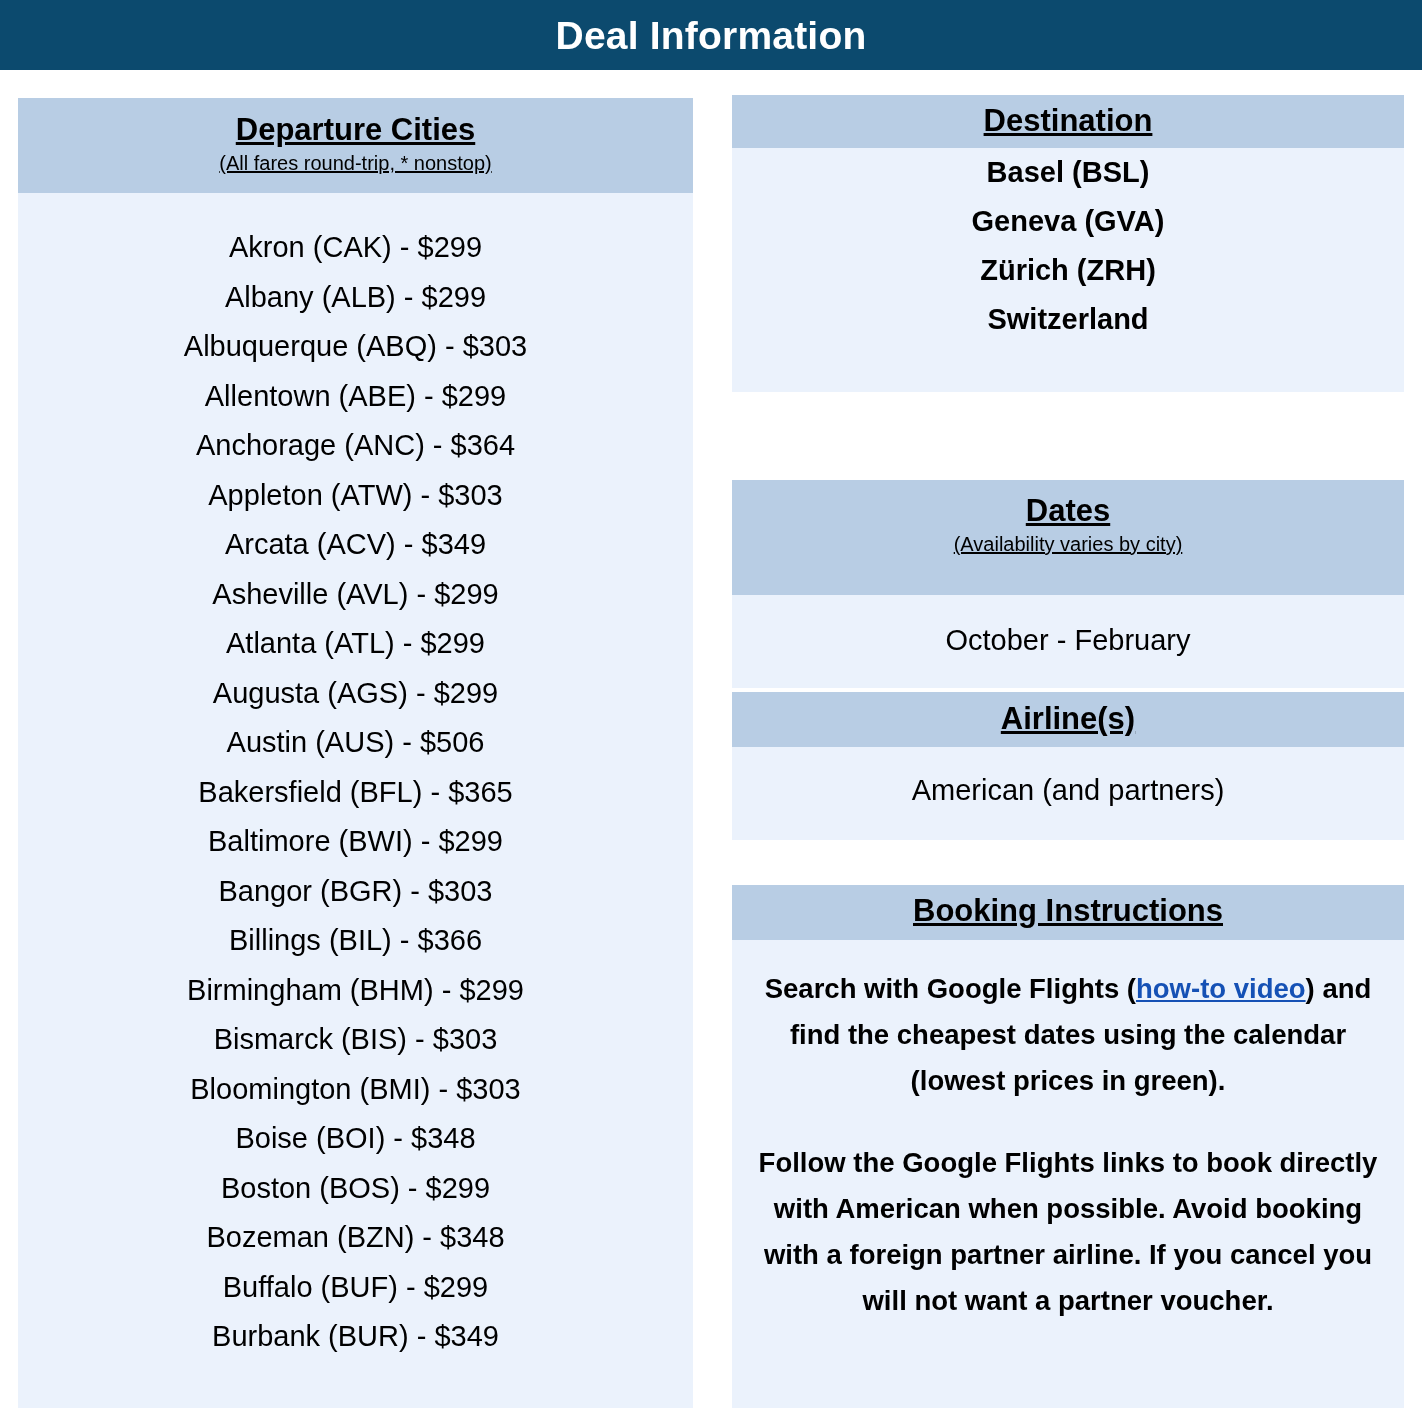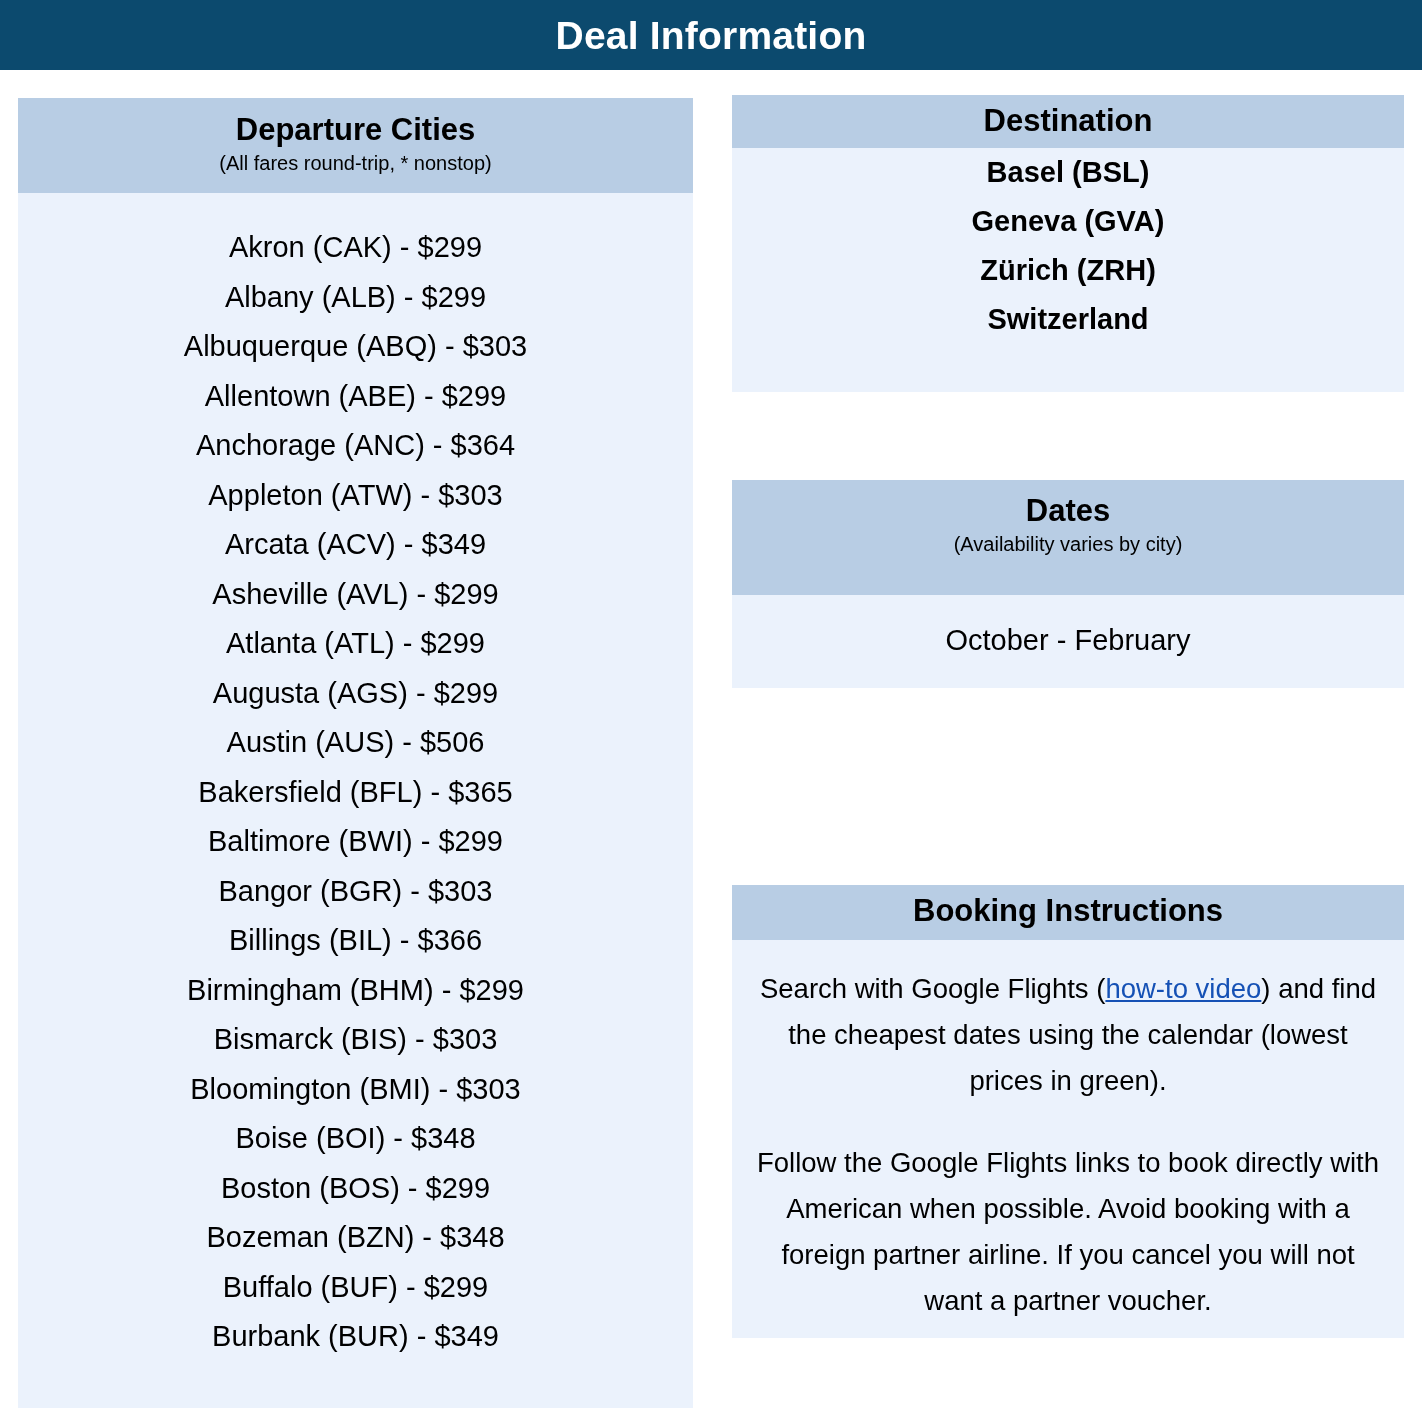--- a/index.html
+++ b/index.html
@@ -43,20 +43,21 @@
   
   .panel {
     position: absolute;
     background: #ebf2fc;
     overflow: hidden;
   }
   .panel-header {
     background: #b8cde4;
     text-align: center;
     padding: 12px 10px 13px 10px;
+    text-decoration: underline;
   }
   .panel-header .hdr-title {
     display: block;
     font-size: 31px;
     font-weight: bold;
     color: #000000;
     line-height: 1.16;
   }
   .panel-header .hdr-sub {
     display: block;
@@ -144,34 +145,35 @@
   }
   #airline-panel .panel-body {
     padding-top: 27px;
     font-size: 29px;
   }
 
   #booking-panel {
     left: 732px;
     top: 885px;
     width: 672px;
-    height: 453px;
+    height: 523px;
   }
   #booking-panel .panel-header {
     height: 55px;
     box-sizing: border-box;
     padding-top: 8px;
   }
   #booking-panel .panel-body {
     padding: 26px 24px 0 24px;
   }
   .booking-para {
     font-size: 27.5px;
     line-height: 46px;
     color: #000000;
+    font-weight: bold;
   }
   .booking-spacer {
     height: 36px;
   }
   .booking-link {
     color: #1551b5;
     text-decoration: underline;
     cursor: pointer;
   }
 </style>
@@ -229,20 +231,26 @@
   </div>
 
   <div class="panel" id="dates-panel">
     <div class="panel-header">
       <span class="hdr-title">Dates</span>
       <span class="hdr-sub">(Availability varies by city)</span>
     </div>
     <div class="panel-body">October - February</div>
   </div>
 
+  <div class="panel" id="airline-panel">
+    <div class="panel-header">
+      <span class="hdr-title">Airline(s)</span>
+    </div>
+    <div class="panel-body">American (and partners)</div>
+  </div>
 
   <div class="panel" id="booking-panel">
     <div class="panel-header">
       <span class="hdr-title">Booking Instructions</span>
     </div>
     <div class="panel-body">
       <div class="booking-para"><span>Search with Google Flights (</span><a class="booking-link">how-to video</a><span>) and find the cheapest dates using the calendar (lowest prices in green).</span></div>
       <div class="booking-spacer"></div>
       <div class="booking-para"><span class="bold">Follow the Google Flights links to book directly with American when possible.</span> <span>Avoid booking with a foreign partner airline. If you cancel you will not want a partner voucher.</span></div>
     </div>

